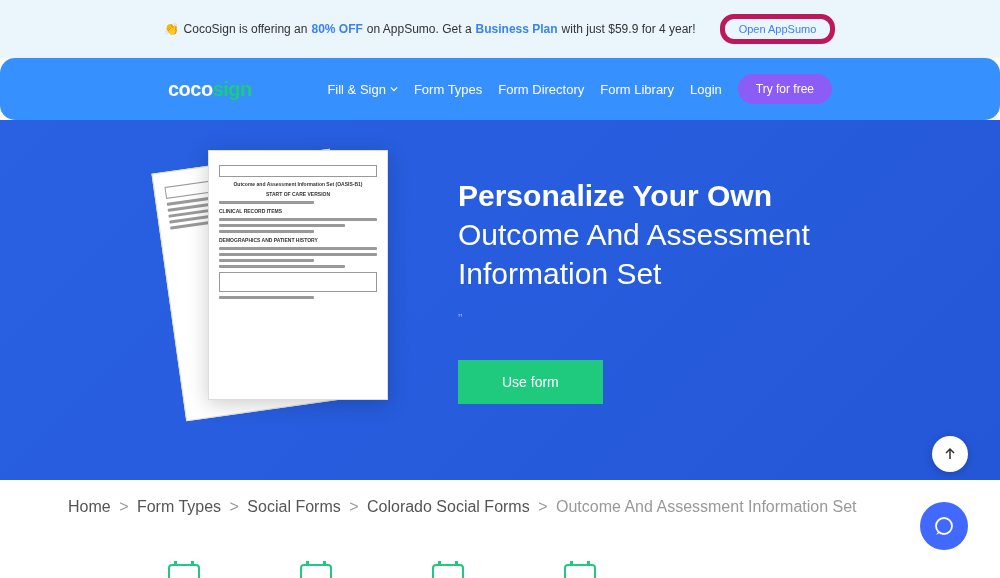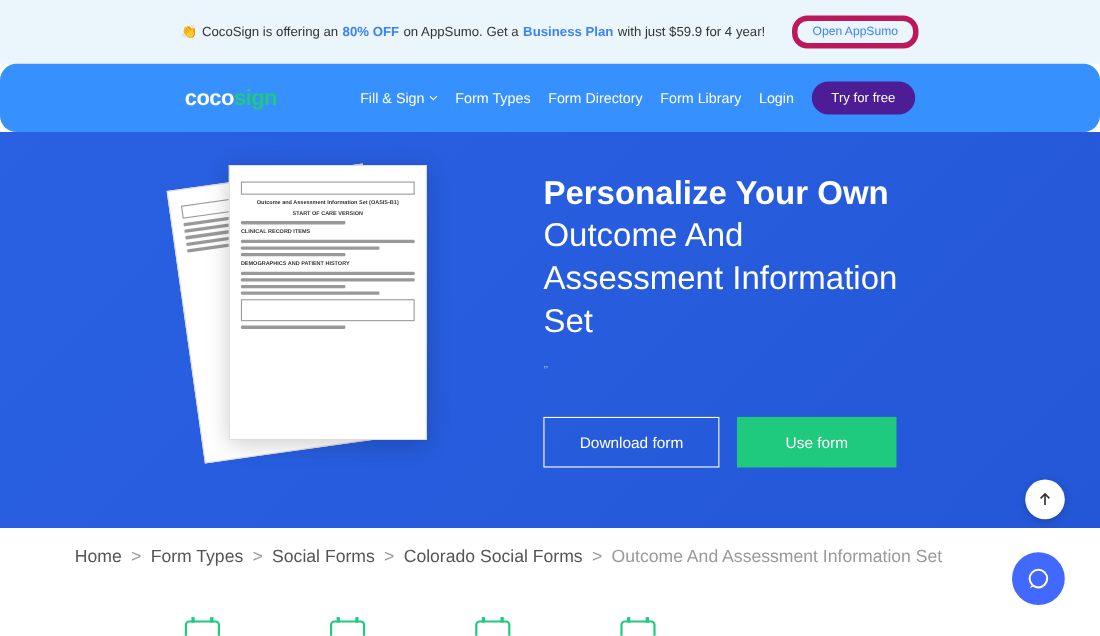--- a/index.html
+++ b/index.html
@@ -8,35 +8,35 @@
     .promo-bar { background: #eaf5fc; padding: 14px 0; text-align: center; font-size: 12px; color: #333; display: flex; align-items: center; justify-content: center; gap: 4px; }
     .promo-bar .highlight-blue { color: #3b82f6; font-weight: 600; }
     .promo-button { border: 5px solid #be185d; color: #3b82f6; background: transparent; padding: 4px 14px; border-radius: 14px; font-size: 11px; margin-left: 20px; cursor: pointer; }
     
     .nav-bar { background: #3691ff; padding: 16px 0; display: flex; align-items: center; justify-content: space-between; padding-left: 168px; padding-right: 168px; border-radius: 15px; }
     .logo { font-size: 20px; font-weight: 700; letter-spacing: -0.5px; }
     .logo-white { color: #fff; }
     .logo-green { color: #1fc97e; }
     .nav-links { display: flex; align-items: center; gap: 16px; margin-left: 45px; }
     .nav-link { color: #fff; font-size: 13px; text-decoration: none; cursor: pointer; display: flex; align-items: center; gap: 4px; }
-    .try-free { background: #4c1d95; color: #fff; padding: 8px 18px; border-radius: 16px; font-size: 12px; cursor: pointer; border: none; font-weight: 500; }
+    .try-free { background: #8b5cf6; color: #fff; padding: 8px 18px; border-radius: 16px; font-size: 12px; cursor: pointer; border: none; font-weight: 500; }
     .chevron { width: 8px; height: 8px; display: inline-block; }
     
     .hero { background: linear-gradient(135deg, #2961e2 0%, #2457d8 100%); padding: 30px 168px 50px; display: flex; align-items: center; gap: 60px; min-height: 330px; }
     .form-preview { position: relative; width: 230px; height: 280px; flex-shrink: 0; }
     .doc-page { background: #fff; border: 1px solid #ddd; position: absolute; width: 180px; height: 250px; padding: 10px; font-size: 4px; color: #333; }
     .doc-page-back { transform: rotate(-8deg); left: 0; top: 10px; }
     .doc-page-front { left: 40px; top: 0; box-shadow: 0 4px 20px rgba(0,0,0,0.2); }
     .doc-line { height: 3px; background: #999; margin: 3px 0; border-radius: 1px; }
     .doc-line.short { width: 60%; }
     .doc-line.med { width: 80%; }
     .doc-box { border: 1px solid #999; height: 12px; margin: 4px 0; }
     .doc-title { text-align: center; font-weight: bold; font-size: 5px; margin: 4px 0; }
     
-    .hero-content { color: #fff; flex: 1; margin-left: 36px; }
+    .hero-content { color: #fff; flex: 1; }
     .hero-title { font-size: 30px; font-weight: 400; line-height: 1.3; margin-bottom: 20px; }
     .hero-title strong { font-weight: 700; }
     .hero-actions { display: flex; gap: 16px; margin-top: 36px; }
     .btn-download { border: 1.5px solid #fff; background: transparent; color: #fff; padding: 14px 32px; font-size: 14px; cursor: pointer; font-weight: 500; }
     .btn-use { background: #1fc97e; border: none; color: #fff; padding: 14px 44px; font-size: 14px; cursor: pointer; font-weight: 500; }
     
     .breadcrumb-section { background: #fff; padding: 18px 68px; font-size: 16px; color: #666; }
     .breadcrumb-link { color: #555; cursor: pointer; }
     .breadcrumb-sep { color: #999; margin: 0 4px; }
     .breadcrumb-current { color: #999; }
@@ -117,21 +117,20 @@
       <div class="doc-line short"></div>
     </div>
   </div>
   <div class="hero-content">
     <h1 class="hero-title">
       <strong>Personalize Your Own</strong>
       <span>Outcome And Assessment Information Set</span>
     </h1>
     <div style="font-size:10px;color:#fff;opacity:0.6">ʼʼ</div>
     <div class="hero-actions">
-      <button class="btn-download">Download form</button>
       <button class="btn-use">Use form</button>
     </div>
   </div>
 </div>
 
 <div class="breadcrumb-section">
   <span class="breadcrumb-link">Home</span>
   <span class="breadcrumb-sep">&gt;</span>
   <span class="breadcrumb-link">Form Types</span>
   <span class="breadcrumb-sep">&gt;</span>

